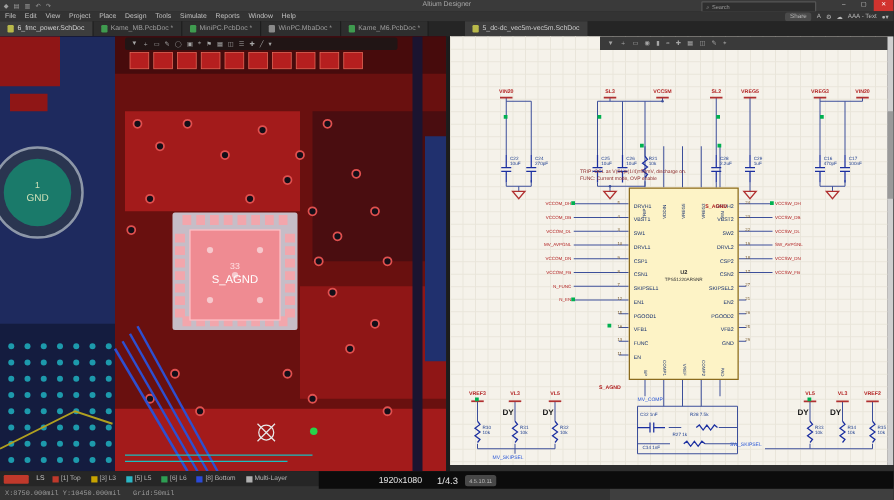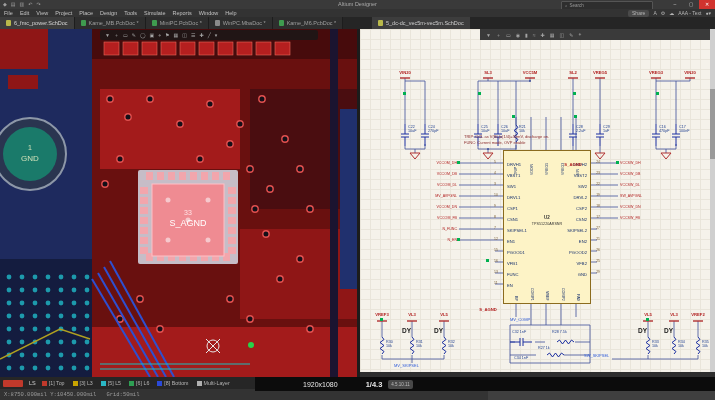--- a/index.html
+++ b/index.html
@@ -68,21 +68,21 @@
   #ls-label{font-size:5.5px;color:#cfcfcf;}
   .layer-item{display:flex;align-items:center;gap:2px;font-size:5.3px;color:#b5b5b5;white-space:nowrap;}
   .layer-chip{width:5px;height:5px;}
   #statusbar{position:absolute;left:0;top:389px;width:715px;height:11px;background:#333;display:flex;
              align-items:center;gap:10px;padding-left:4px;font-size:5.5px;color:#9a9a9a;
              font-family:"Liberation Mono",monospace;}
   #status-right{position:absolute;left:488px;top:391px;width:227px;height:9px;background:#3f3f3f;}
   #overlaybar{position:absolute;left:255px;top:377px;width:460px;height:14px;background:#0c0c0c;display:flex;
               align-items:center;color:#e8e8e8;z-index:9;}
   #ov-res{margin-left:48px;font-size:7px;}
-  #ov-scale{margin-left:28px;font-size:7.5px;font-weight:bold;}
+  #ov-scale{margin-left:12px;font-size:7.5px;font-weight:normal;}
   #ov-pill{margin-left:6px;background:#484848;border-radius:2px;padding:0 3px;height:9px;line-height:9px;
            font-size:4.5px;color:#bdbdbd;}
 </style>
 </head>
 <body>
 
 <div id="app">
 
   <div id="titlebar">
     <div id="app-icons">

